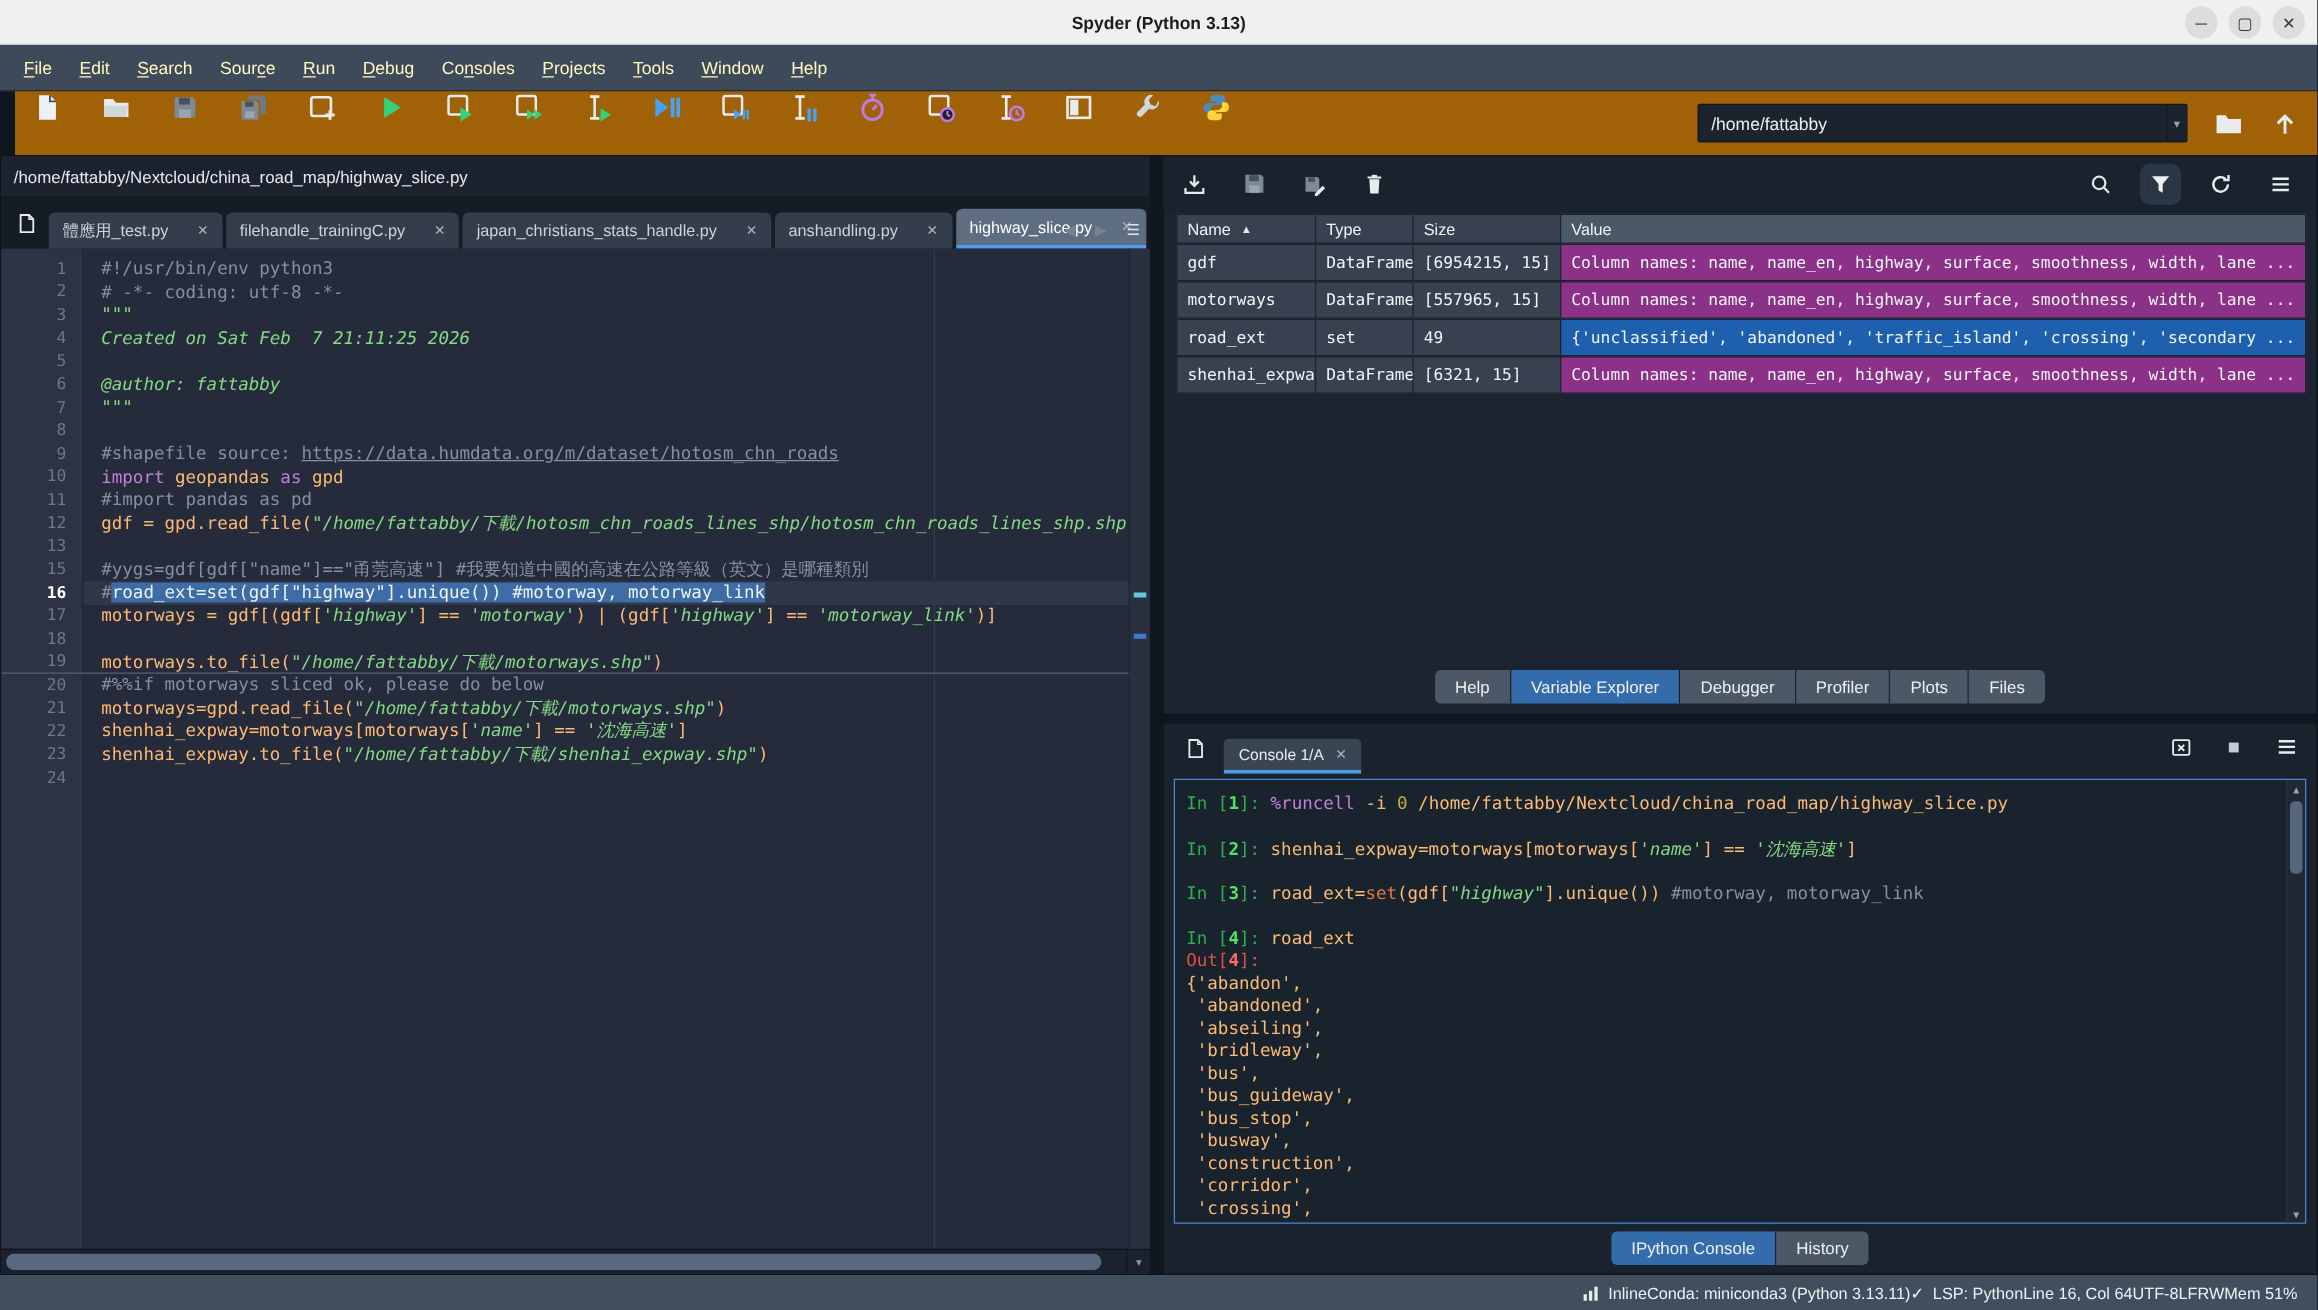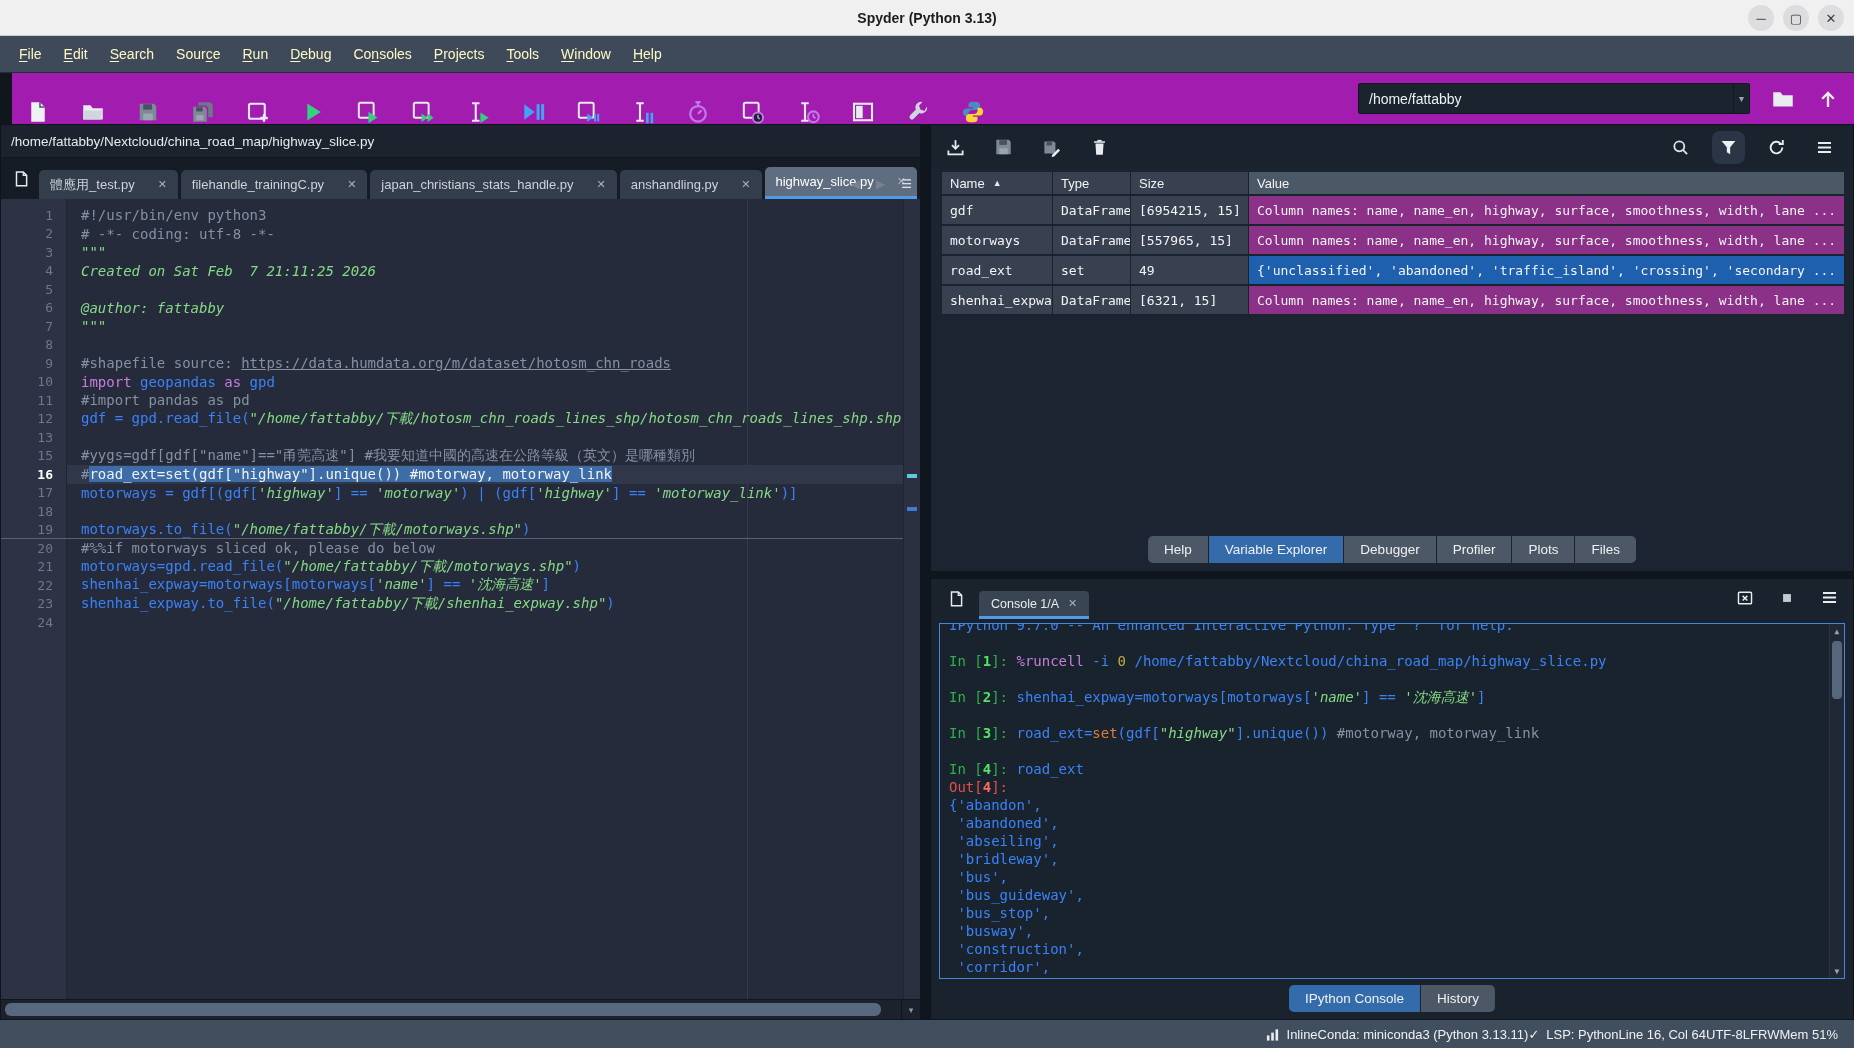--- a/index.html
+++ b/index.html
@@ -9,21 +9,21 @@
 
 .titlebar{position:absolute;top:0;left:0;right:0;height:36px;background:#f0f0f1;border-bottom:1px solid #c9ccce;display:flex;align-items:center;justify-content:center}
 .title{font-size:14px;font-weight:bold;color:#1c1c1c}
 .winbtns{position:absolute;right:10px;top:5px;display:flex;gap:9px}
 .winbtn{width:26px;height:26px;border-radius:50%;background:#dddddf;color:#3a3a3a;display:flex;align-items:center;justify-content:center;font-size:13px;line-height:1;cursor:default}
 
 .menubar{position:absolute;top:36px;left:0;right:0;height:37px;background:#3e4a59;border-bottom:1px solid #232d38;display:flex;align-items:center;padding:0 8px}
 .menu-item{padding:5px 11px;font-size:14px;color:#fef9c3}
 .menu-item u{text-underline-offset:2px}
 
-.toolbar{position:absolute;top:73px;left:12px;right:0;height:51px;background:#a21caf;display:flex;align-items:flex-end;padding:0 13px;gap:30px}
+.toolbar{position:absolute;top:73px;left:12px;right:0;height:51px;background:#a16207;display:flex;align-items:flex-start;padding:0 13px;gap:30px}
 .tbicon{width:25px;height:25px;display:flex;align-items:center;justify-content:center;flex:none}
 .path-group{position:absolute;right:14px;top:10px;display:flex;align-items:center;gap:20px}
 .path-input-wrap{position:relative;width:392px;height:31px;background:#1b242e;border:1px solid #11181f;border-radius:2px;display:flex;align-items:center}
 .path-input{flex:1;background:transparent;border:none;outline:none;color:#eef1f4;font-size:14px;padding:0 10px;font-family:"Liberation Sans",sans-serif}
 .path-drop{width:16px;height:100%;display:flex;align-items:center;justify-content:center;color:#9aa5b1;font-size:10px;border-left:1px solid #11181f}
 
 .left-pane{position:absolute;top:124px;left:0;width:921px;bottom:28px;background:#252b3b;display:flex;flex-direction:column;border:1px solid #0e141b}
 .breadcrumb{height:33px;background:#1d232e;border-bottom:1px solid #10161e;display:flex;align-items:center;padding:0 10px;font-size:13.5px;color:#e6eaee;flex:none}
 .tabbar{height:41px;background:#161c26;display:flex;align-items:flex-end;padding:0 0 0 6px;position:relative;flex:none}
 .tab-browse{width:26px;height:26px;margin:0 6px 7px 2px;display:flex;align-items:center;justify-content:center}
@@ -40,21 +40,21 @@
 .cline{display:flex;height:18.5px;align-items:center;position:relative}
 .lnum{width:66px;flex:none;text-align:right;padding-right:14px;color:#6d7790;font-size:13px;position:relative;z-index:2}
 .ctext{white-space:pre;padding-left:14px;position:relative;z-index:2;color:#f1f3f5}
 .cline.current::before{content:"";position:absolute;left:66px;right:0;top:0;bottom:0;background:#2f3749;z-index:1}
 .cline.current .lnum{color:#fff;font-weight:bold}
 .cline.sep::after{content:"";position:absolute;left:0;right:0;top:-1px;height:1px;background:#586176;z-index:3}
 .seg.cm{color:#8590a2}
 .seg.st{color:#86d986;font-style:italic}
 .seg.kw{color:#c77dde}
 .seg.bi{color:#de7b3e}
-.seg.tx{color:#3b82f6}
+.seg.tx{color:#fdba74}
 .seg.mg{color:#c77dde}
 .seg.nb{color:#caa942}
 .seg.url{text-decoration:underline}
 .seg.sel{background:#3e6ca6;color:#eef2f6}
 .sflag{position:absolute;right:0;top:0;bottom:0;width:17px;background:#2a303f;border-left:1px solid #1f2533;z-index:4}
 .sflag .m1{position:absolute;left:3px;right:3px;top:275px;height:4px;background:#5fc8dd}
 .sflag .m2{position:absolute;left:3px;right:3px;top:308px;height:4px;background:#3f7ad1}
 .hscroll{height:20px;background:#1b212d;border-top:1px solid #10161e;position:relative;flex:none}
 .hthumb{position:absolute;left:4px;top:3px;height:13px;width:876px;background:#57687f;border-radius:6px}
 .hs-end{position:absolute;right:0;top:0;width:19px;height:19px;border-left:1px solid #10161e;display:flex;align-items:center;justify-content:center;color:#8d97a4;font-size:9px}
@@ -540,21 +540,20 @@
           </span>
           <span>
             <svg width="19" height="19" viewBox="0 0 16 16">
               <path d="M2.5 4.2h11M2.5 8h11M2.5 11.8h11" stroke="#e8ecef" stroke-width="1.6"></path>
             </svg>
           </span>
         </div>
     </div>
     <div class="cbox">
       <div class="cbody">
-          <div class="csline"><span class="seg tx">IPython 9.7.0 -- An enhanced Interactive Python. Type '?' for help.</span></div>
           <div class="csline">&nbsp;</div>
           <div class="csline"><span class="seg pi">In [</span><span class="seg pin">1</span><span class="seg pi">]: </span><span class="seg mg">%runcell</span><span class="seg tx"> -i </span><span class="seg nb">0</span><span class="seg tx"> /home/fattabby/Nextcloud/china_road_map/highway_slice.py</span></div>
           <div class="csline">&nbsp;</div>
           <div class="csline"><span class="seg pi">In [</span><span class="seg pin">2</span><span class="seg pi">]: </span><span class="seg tx">shenhai_expway=motorways[motorways[</span><span class="seg st">'name'</span><span class="seg tx">] == </span><span class="seg st">'沈海高速'</span><span class="seg tx">]</span></div>
           <div class="csline">&nbsp;</div>
           <div class="csline"><span class="seg pi">In [</span><span class="seg pin">3</span><span class="seg pi">]: </span><span class="seg tx">road_ext=</span><span class="seg bi">set</span><span class="seg tx">(gdf[</span><span class="seg st">"highway"</span><span class="seg tx">].unique()) </span><span class="seg cm">#motorway, motorway_link</span></div>
           <div class="csline">&nbsp;</div>
           <div class="csline"><span class="seg pi">In [</span><span class="seg pin">4</span><span class="seg pi">]: </span><span class="seg tx">road_ext</span></div>
           <div class="csline"><span class="seg po">Out[</span><span class="seg pon">4</span><span class="seg po">]: </span></div>
           <div class="csline"><span class="seg tx">{'abandon',</span></div>

